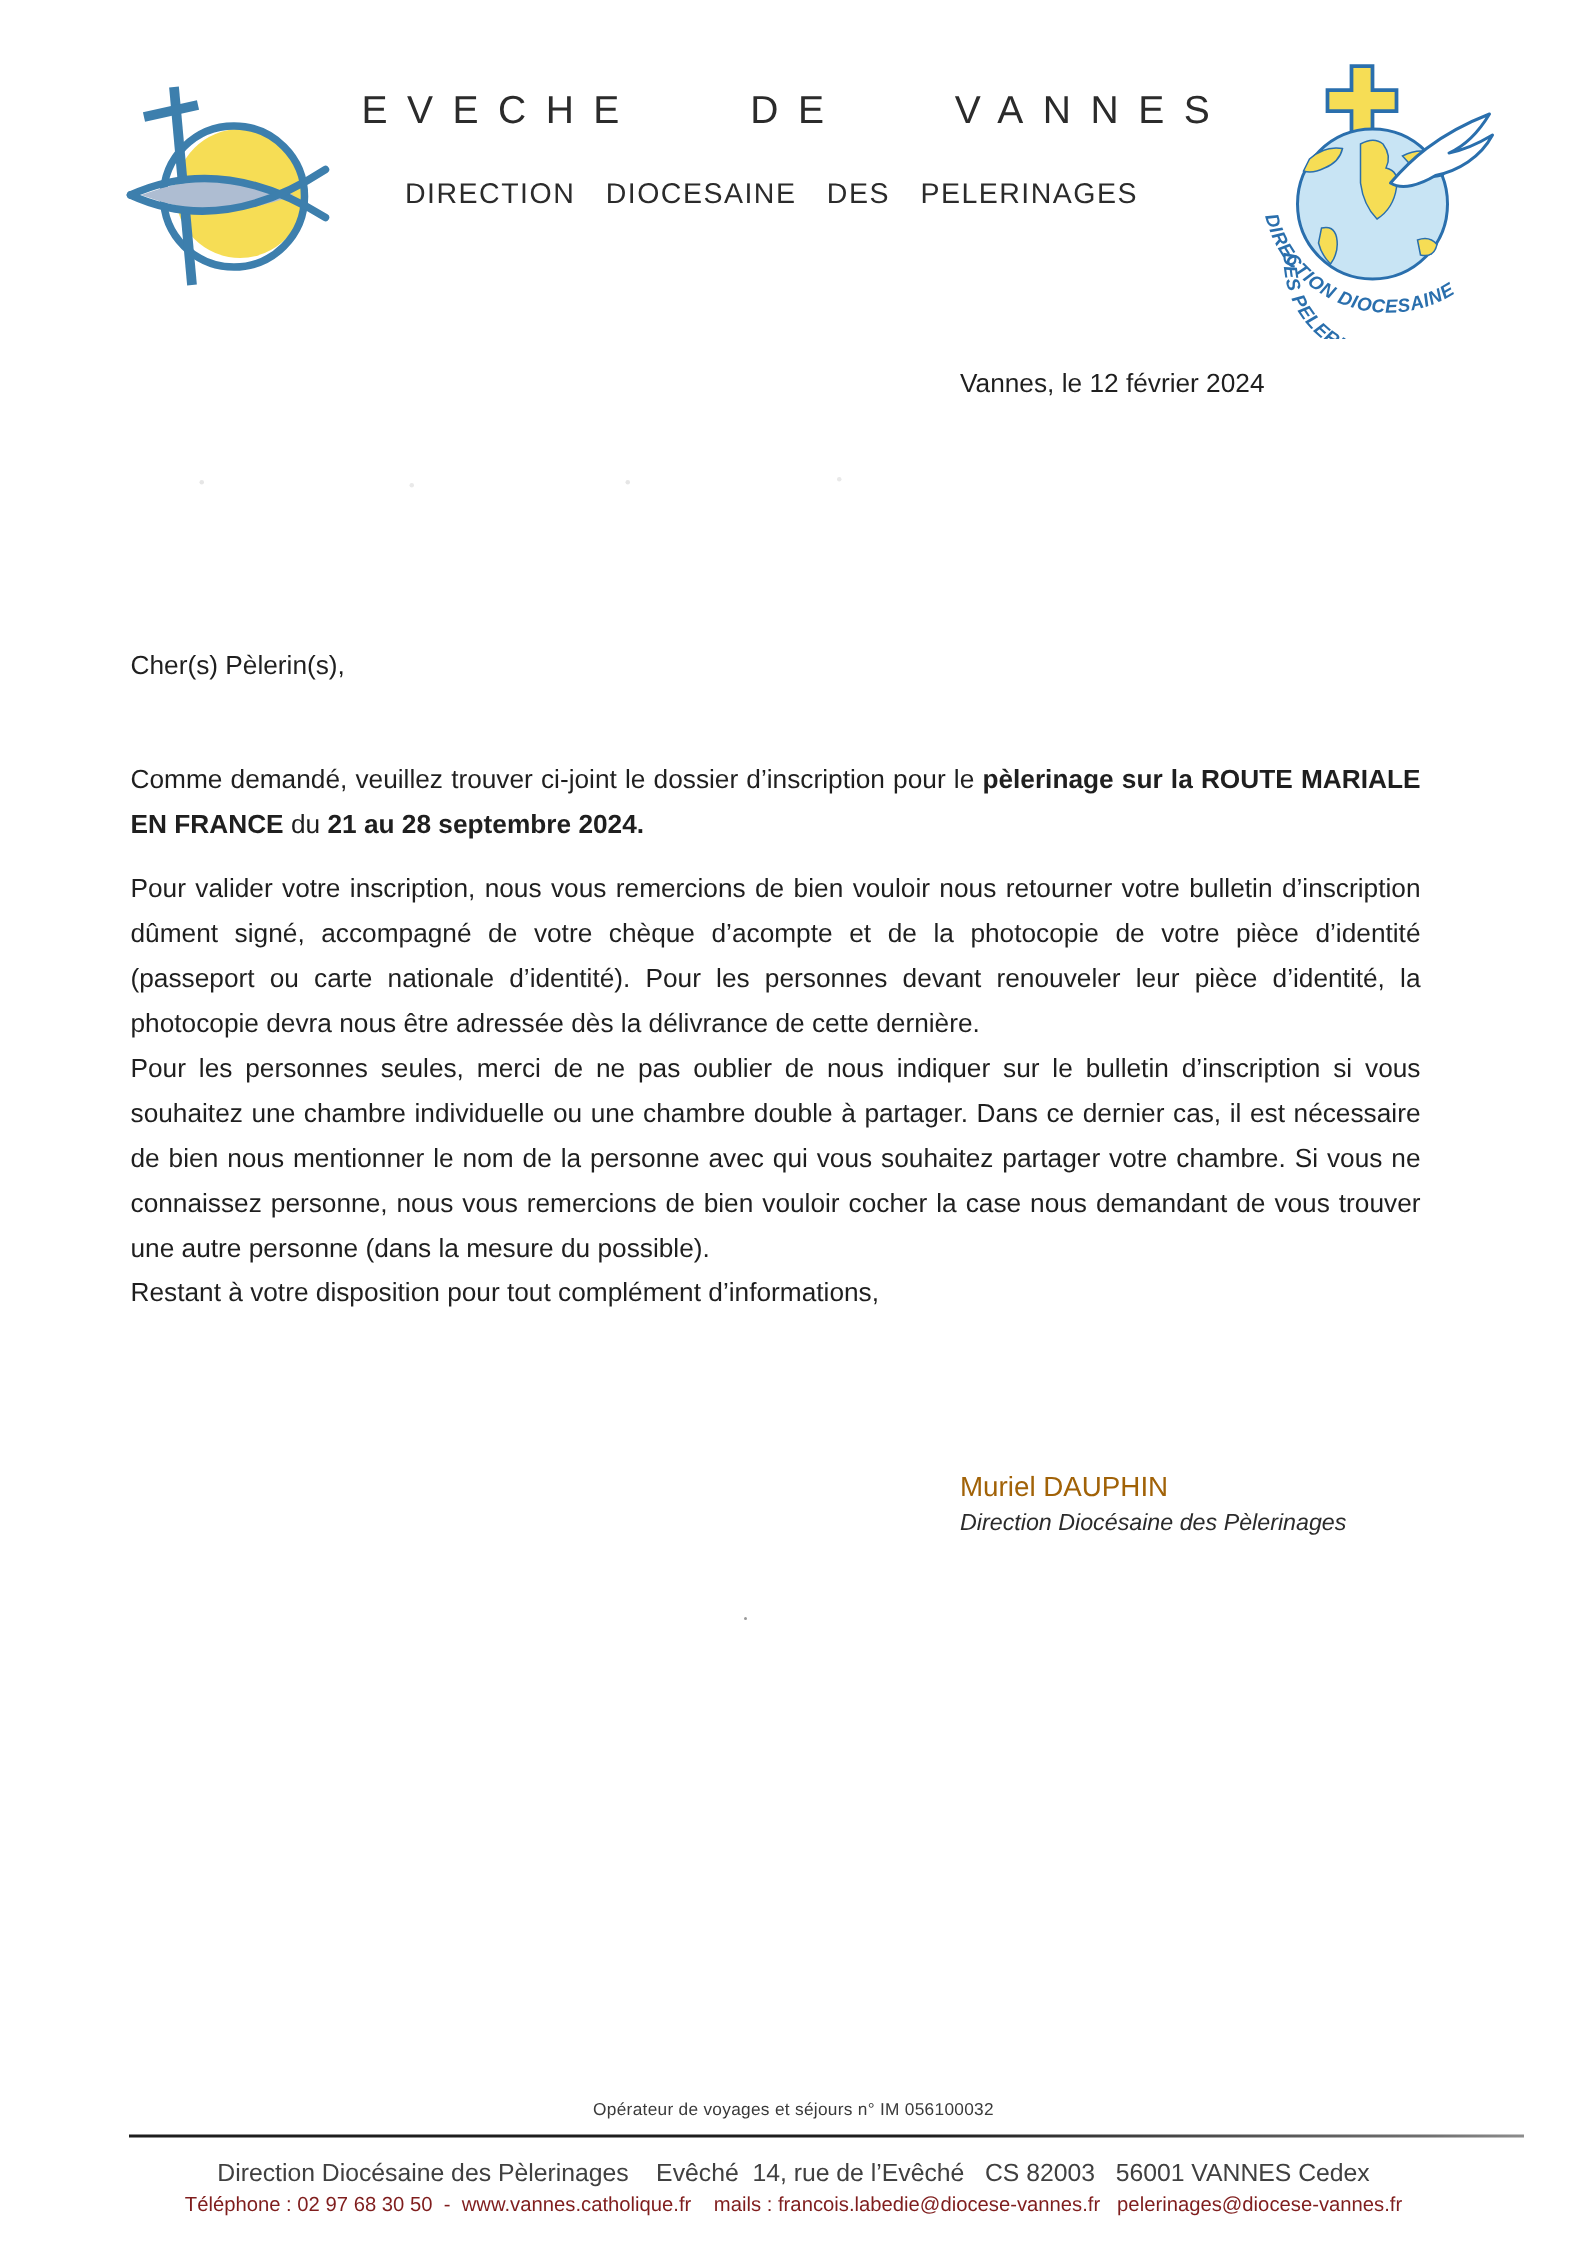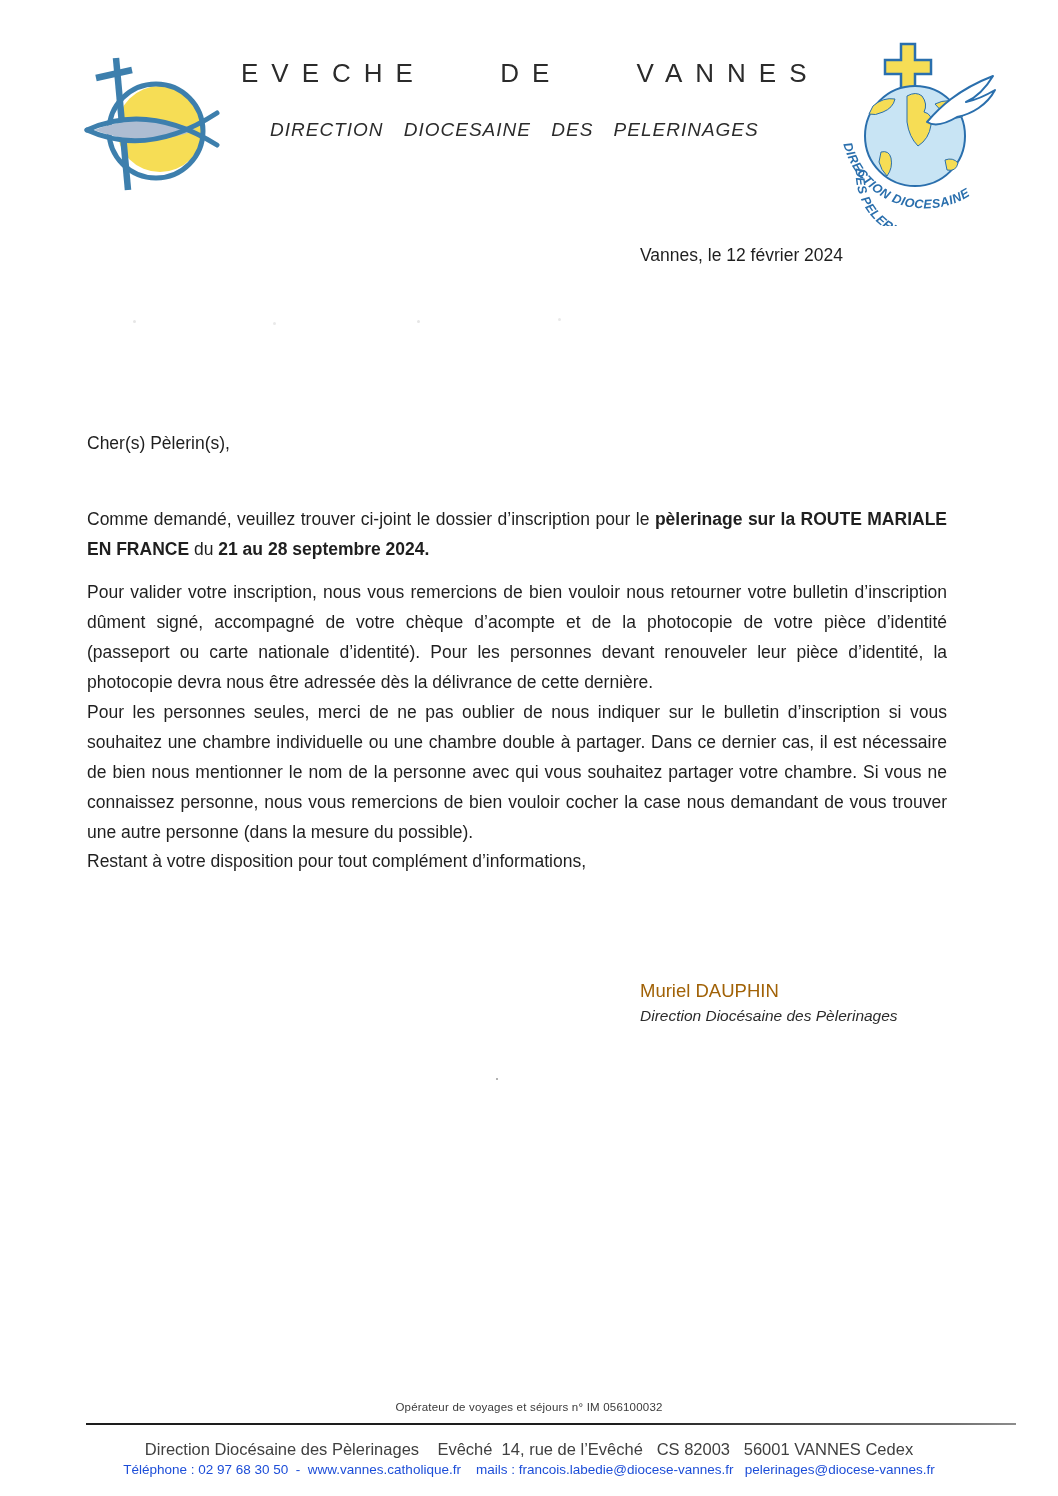--- a/index.html
+++ b/index.html
@@ -14,21 +14,21 @@
   
   .logo-left{position:absolute;left:84px;top:52px;width:142px;height:155px;}
   .header-title{
     position:absolute;left:241px;top:58px;
     font-size:26px;letter-spacing:13px;word-spacing:54px;
     color:#2b2b2b;white-space:nowrap;font-weight:500;
   }
   .header-subtitle{
     position:absolute;left:270px;top:119px;
     font-size:19px;letter-spacing:1px;word-spacing:14px;
-    color:#2b2b2b;white-space:nowrap;font-style:italic;
+    color:#2b2b2b;white-space:nowrap;
   }
   .logo-right{position:absolute;left:843px;top:34px;width:162px;height:192px;}
   
   .date-line{position:absolute;left:640px;top:245px;font-size:17.5px;}
   .para{
     position:absolute;left:87px;width:860px;
     font-size:17.5px;line-height:30px;text-align:justify;
   }
   .para.nojust{text-align:left;}
   .salutation{top:428px;}
@@ -48,21 +48,21 @@
   .footer-rule{
     position:absolute;left:86px;top:1423px;width:960px;height:2px;
     background:linear-gradient(to right,#1d1d1d 55%,#6f6f6f 90%,#9a9a9a);
   }
   .footer-address{
     position:absolute;left:0;top:1440px;width:1058px;text-align:center;
     font-size:16.5px;color:#404040;white-space:nowrap;
   }
   .footer-contact{
     position:absolute;left:0;top:1462px;width:1058px;text-align:center;
-    font-size:13.5px;color:#1d4ed8;white-space:nowrap;
+    font-size:13.5px;color:#7f1d1d;white-space:nowrap;
   }
   
   .speck{position:absolute;border-radius:50%;}
 </style>
 </head>
 <body>
 
 <div class="page">
 
   <svg class="logo-left" viewBox="0 0 142 155" aria-hidden="true">

